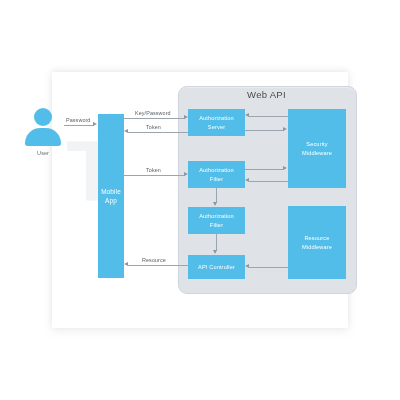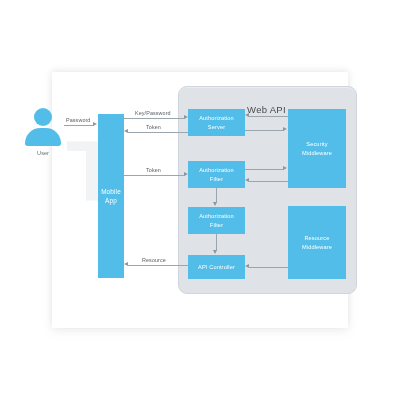--- a/index.html
+++ b/index.html
@@ -29,21 +29,21 @@
     letter-spacing:4px;user-select:none;
   }
 
   
   .panel{
     position:absolute;left:178px;top:86px;width:177px;height:206px;
     background:#dfe3e7;border:1px solid #cfd5da;border-radius:9px;
     box-shadow:inset 0 1px 0 #e9edf0;
   }
   .panel-title{
-    position:absolute;left:178px;top:104px;width:177px;
+    position:absolute;left:178px;top:89px;width:177px;
     text-align:center;font-size:9.5px;color:#4a4a4a;letter-spacing:.3px;
   }
 
   
   .node{
     position:absolute;background:#52bde8;color:#ffffff;
     display:flex;align-items:center;justify-content:center;
     text-align:center;font-size:5.6px;line-height:1.45;
     letter-spacing:.15px;
   }

